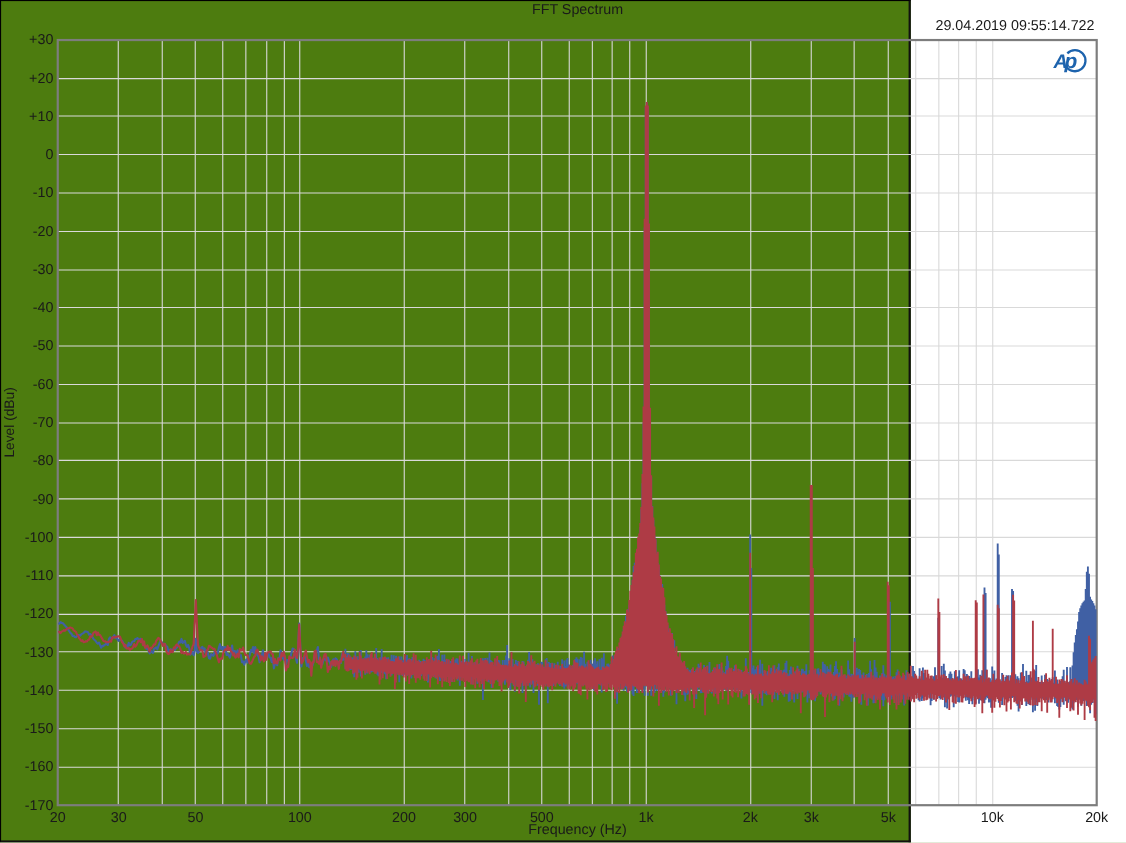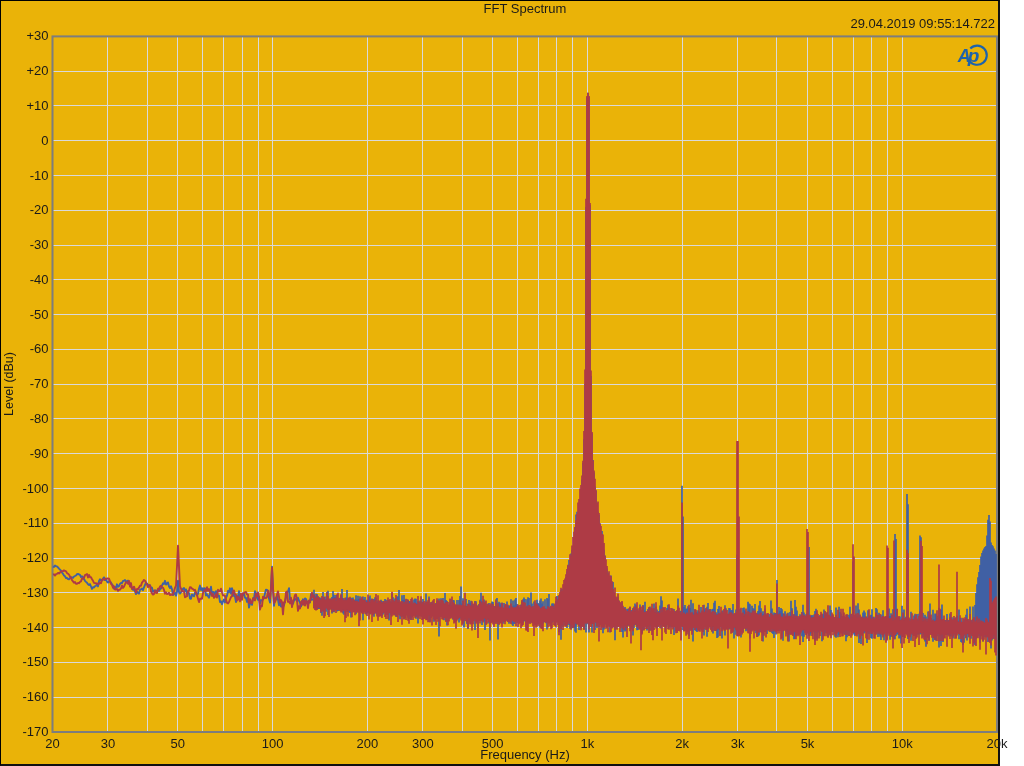--- a/index.html
+++ b/index.html
@@ -1,15 +1,15 @@
 <!DOCTYPE html>
 <html><head><meta charset="utf-8"><style>
 html,body{margin:0;padding:0;background:#fff;}
 *{font-family:"Liberation Sans",sans-serif;}
-#frame{position:relative;width:1000px;height:766px;background:#eab308;box-sizing:border-box;
+#frame{position:relative;width:828px;height:766px;background:#4d7c0f;box-sizing:border-box;
 border-top:1px solid #000;border-left:1px solid #000;border-right:2px solid #111;border-bottom:2px solid #111;}
 svg{position:absolute;left:0;top:0;}
 text{fill:#1a1a1a;font-size:13px;}
 </style></head><body>
 <div id="frame">
 <svg width="1021" height="763" viewBox="0 0 1021 763">
 <text x="524" y="11.5" text-anchor="middle">FFT Spectrum</text>
 <text x="994" y="26.5" text-anchor="end">29.04.2019 09:55:14.722</text>
 <path d="M51.5 696.5H996.0M51.5 661.5H996.0M51.5 626.5H996.0M51.5 591.5H996.0M51.5 557.5H996.0M51.5 522.5H996.0M51.5 487.5H996.0M51.5 452.5H996.0M51.5 417.5H996.0M51.5 383.5H996.0M51.5 348.5H996.0M51.5 313.5H996.0M51.5 278.5H996.0M51.5 244.5H996.0M51.5 209.5H996.0M51.5 174.5H996.0M51.5 139.5H996.0M51.5 104.5H996.0M51.5 70.5H996.0M106.5 35.4V731.0M146.5 35.4V731.0M176.5 35.4V731.0M201.5 35.4V731.0M222.5 35.4V731.0M241.5 35.4V731.0M257.5 35.4V731.0M271.5 35.4V731.0M366.5 35.4V731.0M421.5 35.4V731.0M461.5 35.4V731.0M491.5 35.4V731.0M516.5 35.4V731.0M537.5 35.4V731.0M555.5 35.4V731.0M571.5 35.4V731.0M586.5 35.4V731.0M681.5 35.4V731.0M736.5 35.4V731.0M775.5 35.4V731.0M806.5 35.4V731.0M831.5 35.4V731.0M852.5 35.4V731.0M870.5 35.4V731.0M886.5 35.4V731.0M901.5 35.4V731.0" stroke="#d9d9d9" stroke-width="1" fill="none"></path>
 <rect x="51.5" y="35.4" width="944.5" height="695.6" fill="none" stroke="#7d7d7d" stroke-width="2"></rect>

